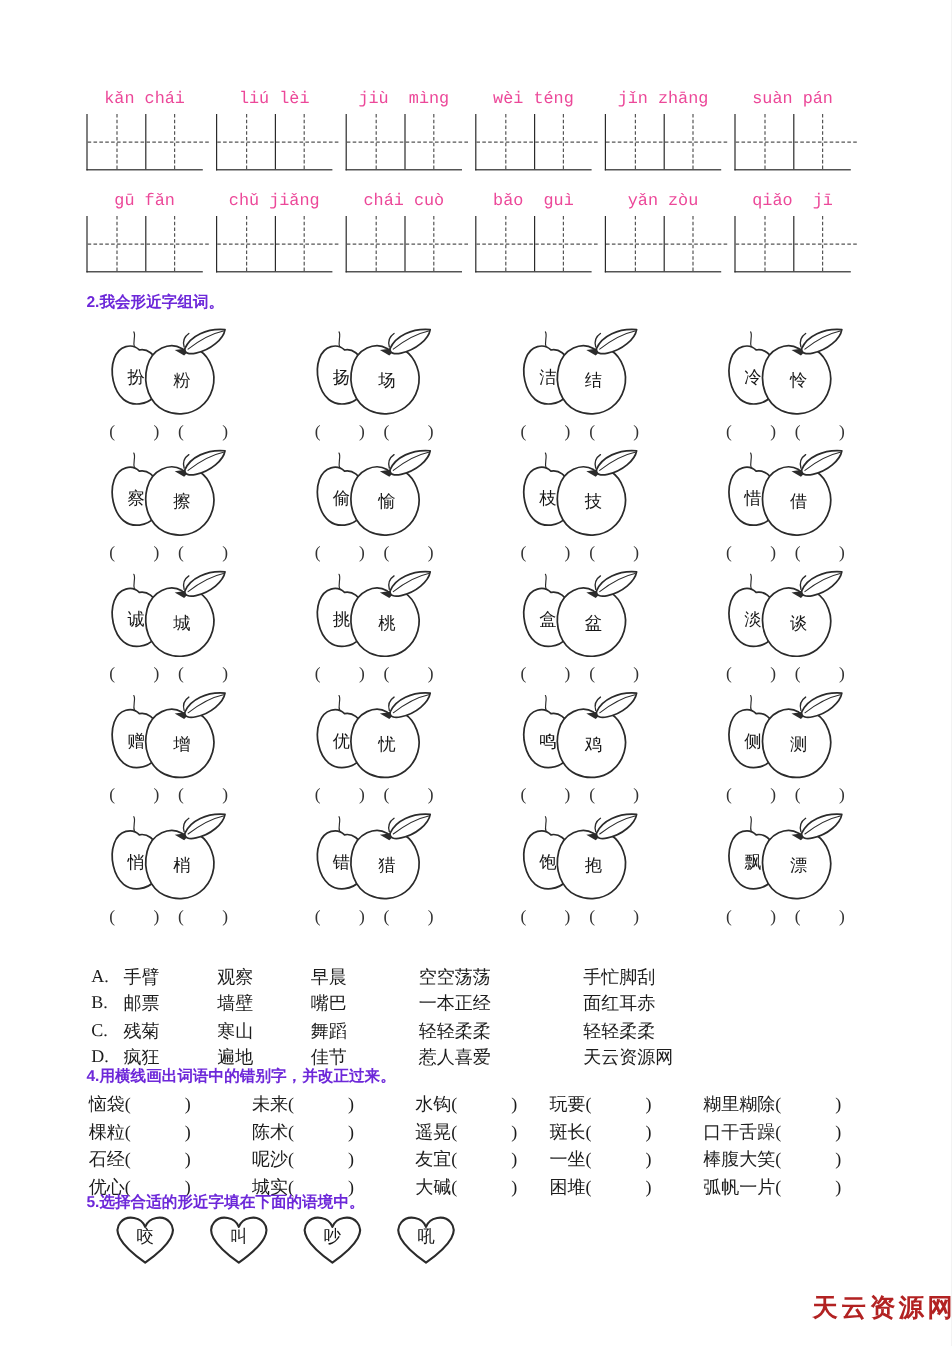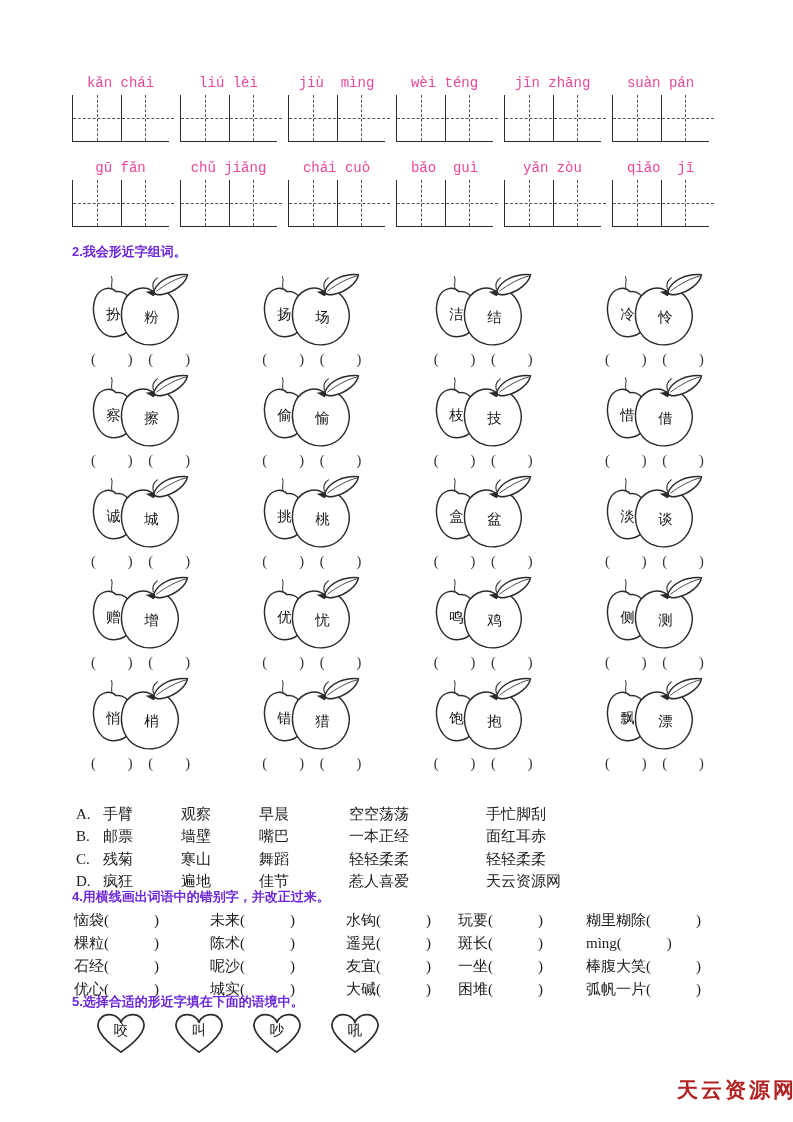--- a/index.html
+++ b/index.html
@@ -417,21 +417,21 @@
       <span class="s4-cell"><span>未来</span><span>(　　　)</span></span>
       <span class="s4-cell"><span>水钩</span><span>(　　　)</span></span>
       <span class="s4-cell"><span>玩要</span><span>(　　　)</span></span>
       <span class="s4-cell"><span>糊里糊除</span><span>(　　　)</span></span>
     </div>
     <div class="s4-row">
       <span class="s4-cell"><span>棵粒</span><span>(　　　)</span></span>
       <span class="s4-cell"><span>陈术</span><span>(　　　)</span></span>
       <span class="s4-cell"><span>遥晃</span><span>(　　　)</span></span>
       <span class="s4-cell"><span>斑长</span><span>(　　　)</span></span>
-      <span class="s4-cell"><span>mìng</span><span>(　　　)</span></span>
+      <span class="s4-cell"><span>口干舌躁</span><span>(　　　)</span></span>
     </div>
     <div class="s4-row">
       <span class="s4-cell"><span>石经</span><span>(　　　)</span></span>
       <span class="s4-cell"><span>呢沙</span><span>(　　　)</span></span>
       <span class="s4-cell"><span>友宜</span><span>(　　　)</span></span>
       <span class="s4-cell"><span>一坐</span><span>(　　　)</span></span>
       <span class="s4-cell"><span>棒腹大笑</span><span>(　　　)</span></span>
     </div>
     <div class="s4-row">
       <span class="s4-cell"><span>优心</span><span>(　　　)</span></span>

